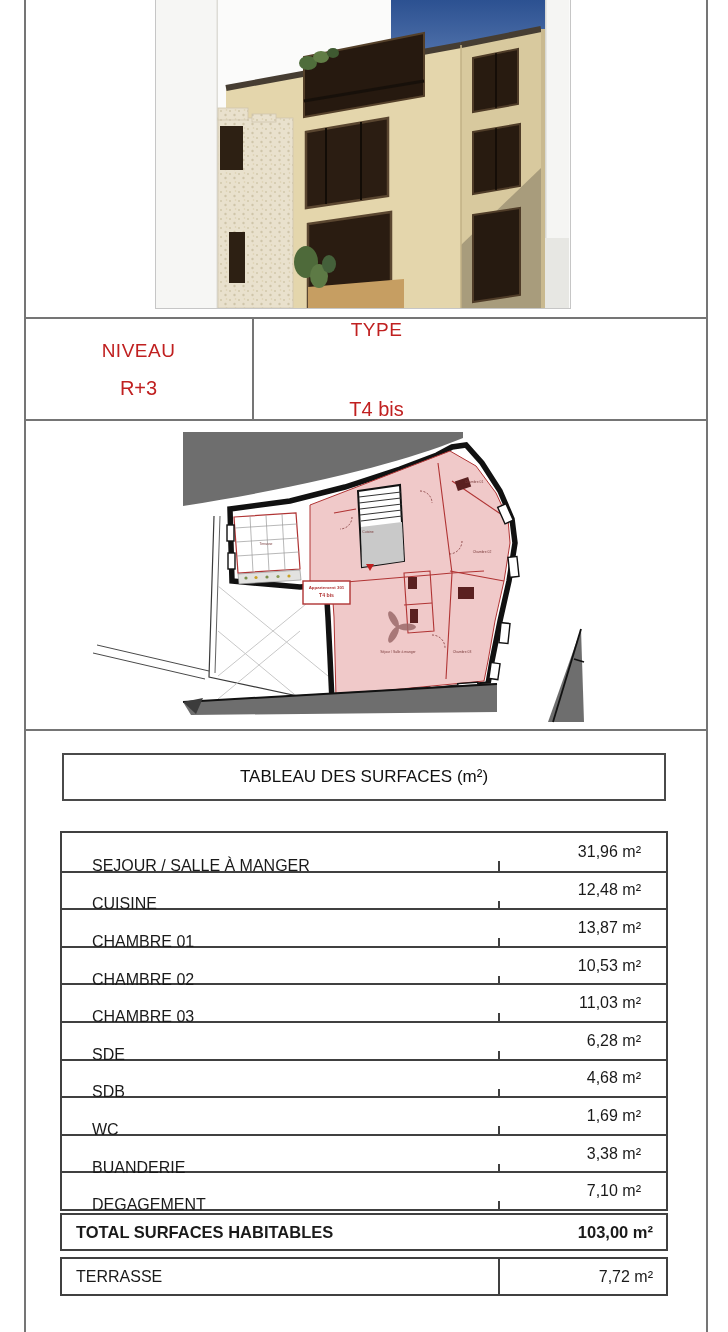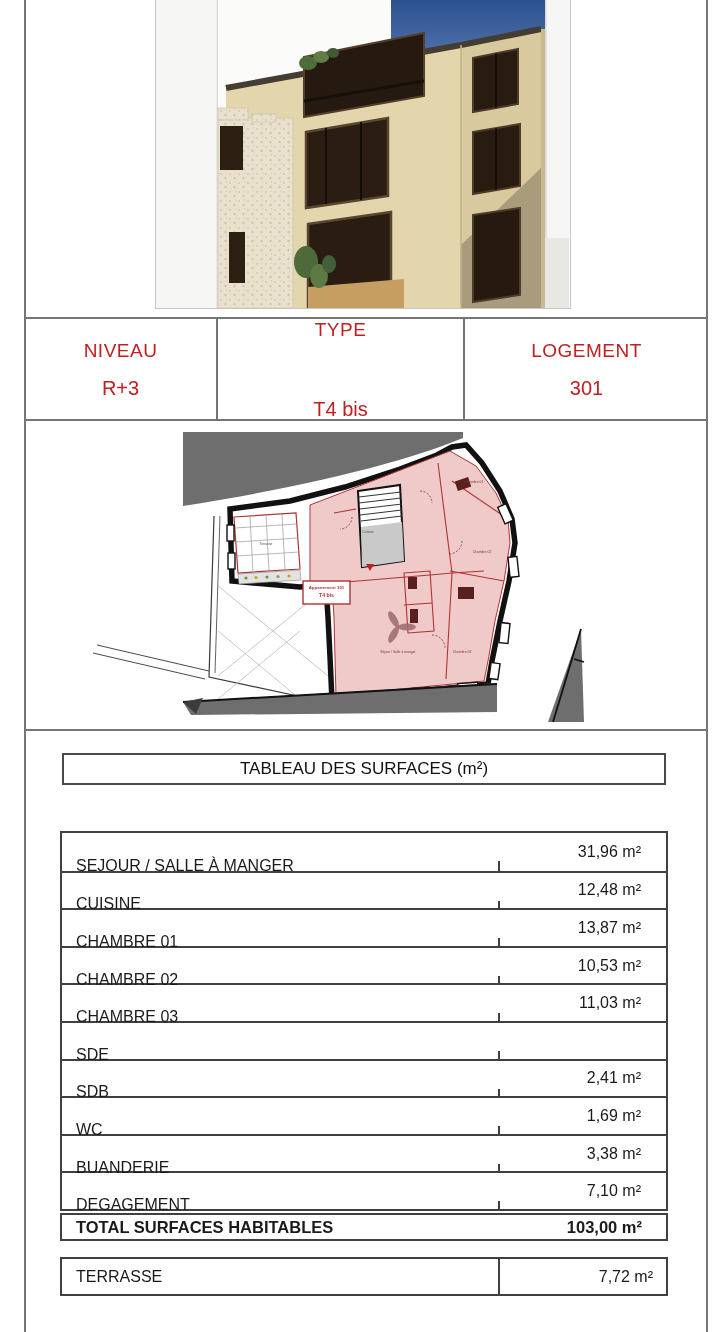--- a/index.html
+++ b/index.html
@@ -22,52 +22,52 @@
 
   
   .idrow{position:absolute;left:25px;top:319px;width:683px;height:102px;display:flex;}
   .idcell{
     display:flex;flex-direction:column;align-items:center;justify-content:center;
     gap:15px;box-sizing:border-box;
   }
   .idcell+.idcell{border-left:2px solid #757575;}
   .idcell .lbl{font-size:19px;color:#c02020;letter-spacing:.5px;}
   .idcell .val{font-size:20px;color:#c02020;font-weight:normal;}
-  .c1{width:191px;} .c2{width:247px;justify-content:space-between;} .c3{flex:1;}
+  .c1{width:227px;} .c2{width:247px;justify-content:space-between;} .c3{flex:1;}
 
   
   .plan-wrap{position:absolute;left:0;top:421px;width:728px;height:309px;}
 
   
   .title-box{
-    position:absolute;left:62px;top:753px;width:604px;height:32px;
+    position:absolute;left:62px;top:753px;width:604px;height:48px;
     border:2px solid #4a4a4a;display:flex;align-items:center;justify-content:center;
     font-size:17px;color:#111;background:#fff;box-sizing:border-box;
   }
   .surf-table{
     position:absolute;left:60px;top:831px;width:608px;
     border:2px solid #404040;box-sizing:border-box;background:#fff;
   }
   .srow{display:flex;height:37.6px;box-sizing:border-box;}
   .srow+.srow{border-top:2px solid #404040;}
   .srow .name{
     width:438px;box-sizing:border-box;border-right:2px solid #404040;
-    display:flex;align-items:center;padding-left:14px;font-size:16px;margin-top:28px;
+    display:flex;align-items:center;padding-left:30px;font-size:16px;margin-top:28px;
   }
   .srow .area{
     flex:1;display:flex;align-items:center;justify-content:flex-end;
     padding-right:25px;font-size:16px;
   }
   .total-box{
-    position:absolute;left:60px;top:1213px;width:608px;height:28px;
+    position:absolute;left:60px;top:1213px;width:608px;height:38px;
     border:2px solid #404040;box-sizing:border-box;display:flex;align-items:center;
     justify-content:space-between;background:#fff;
   }
   .total-box .name{font-weight:bold;font-size:16.5px;padding-left:14px;}
-  .total-box .area{font-weight:bold;font-size:16.5px;padding-right:24px;}
+  .total-box .area{font-weight:bold;font-size:16.5px;padding-right:13px;}
   .terr-box{
     position:absolute;left:60px;top:1257px;width:608px;height:39px;
     border:2px solid #404040;box-sizing:border-box;display:flex;background:#fff;
   }
   .terr-box .name{
     width:438px;box-sizing:border-box;border-right:2px solid #404040;
     display:flex;align-items:center;padding-left:14px;font-size:16px;
   }
   .terr-box .area{
     flex:1;display:flex;align-items:center;justify-content:flex-end;
@@ -152,24 +152,20 @@
 
   <div class="idrow">
     <div class="idcell c1">
       <div class="lbl">NIVEAU</div>
       <div class="val">R+3</div>
     </div>
     <div class="idcell c2">
       <div class="lbl">TYPE</div>
       <div class="val">T4 bis</div>
     </div>
-    <div class="idcell c3">
-      <div class="lbl">LOGEMENT</div>
-      <div class="val">301</div>
-    </div>
   </div>
 
   <div class="plan-wrap">
     <svg width="728" height="309" viewBox="0 0 728 309">
 
       <path d="M183,11 L463,11 L463,17 C420,35 330,62 183,85 Z" fill="#6e6e6e"></path>
 
       <path d="M214,95 L209,256 L330,282" fill="none" stroke="#3a3a3a" stroke-width="1.2"></path>
       <path d="M220,95 L215,252" fill="none" stroke="#3a3a3a" stroke-width="0.8"></path>
       <path d="M97,224 L209,250 M93,232 L205,258" fill="none" stroke="#4a4a4a" stroke-width="1"></path>
@@ -303,24 +299,25 @@
     <div class="srow">
       <div class="name">CHAMBRE 02</div>
       <div class="area">10,53 m²</div>
     </div>
     <div class="srow">
       <div class="name">CHAMBRE 03</div>
       <div class="area">11,03 m²</div>
     </div>
     <div class="srow">
       <div class="name">SDE</div>
+      <div class="area">6,28 m²</div>
     </div>
     <div class="srow">
       <div class="name">SDB</div>
-      <div class="area">2,41 m²</div>
+      <div class="area">4,68 m²</div>
     </div>
     <div class="srow">
       <div class="name">WC</div>
       <div class="area">1,69 m²</div>
     </div>
     <div class="srow">
       <div class="name">BUANDERIE</div>
       <div class="area">3,38 m²</div>
     </div>
     <div class="srow">

